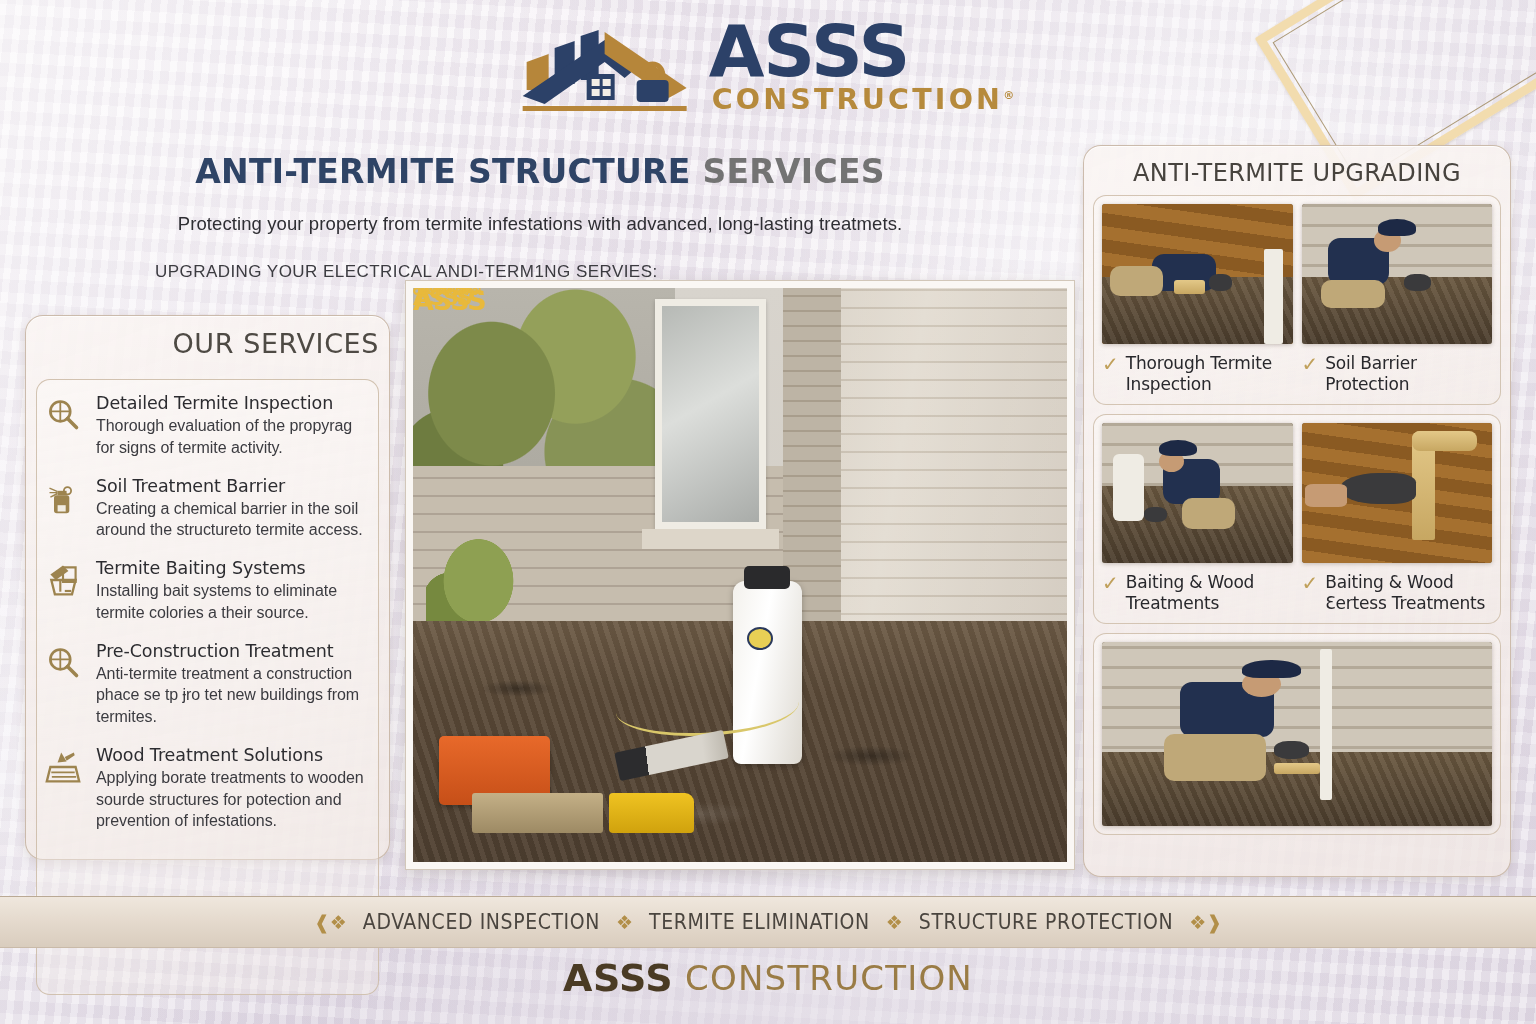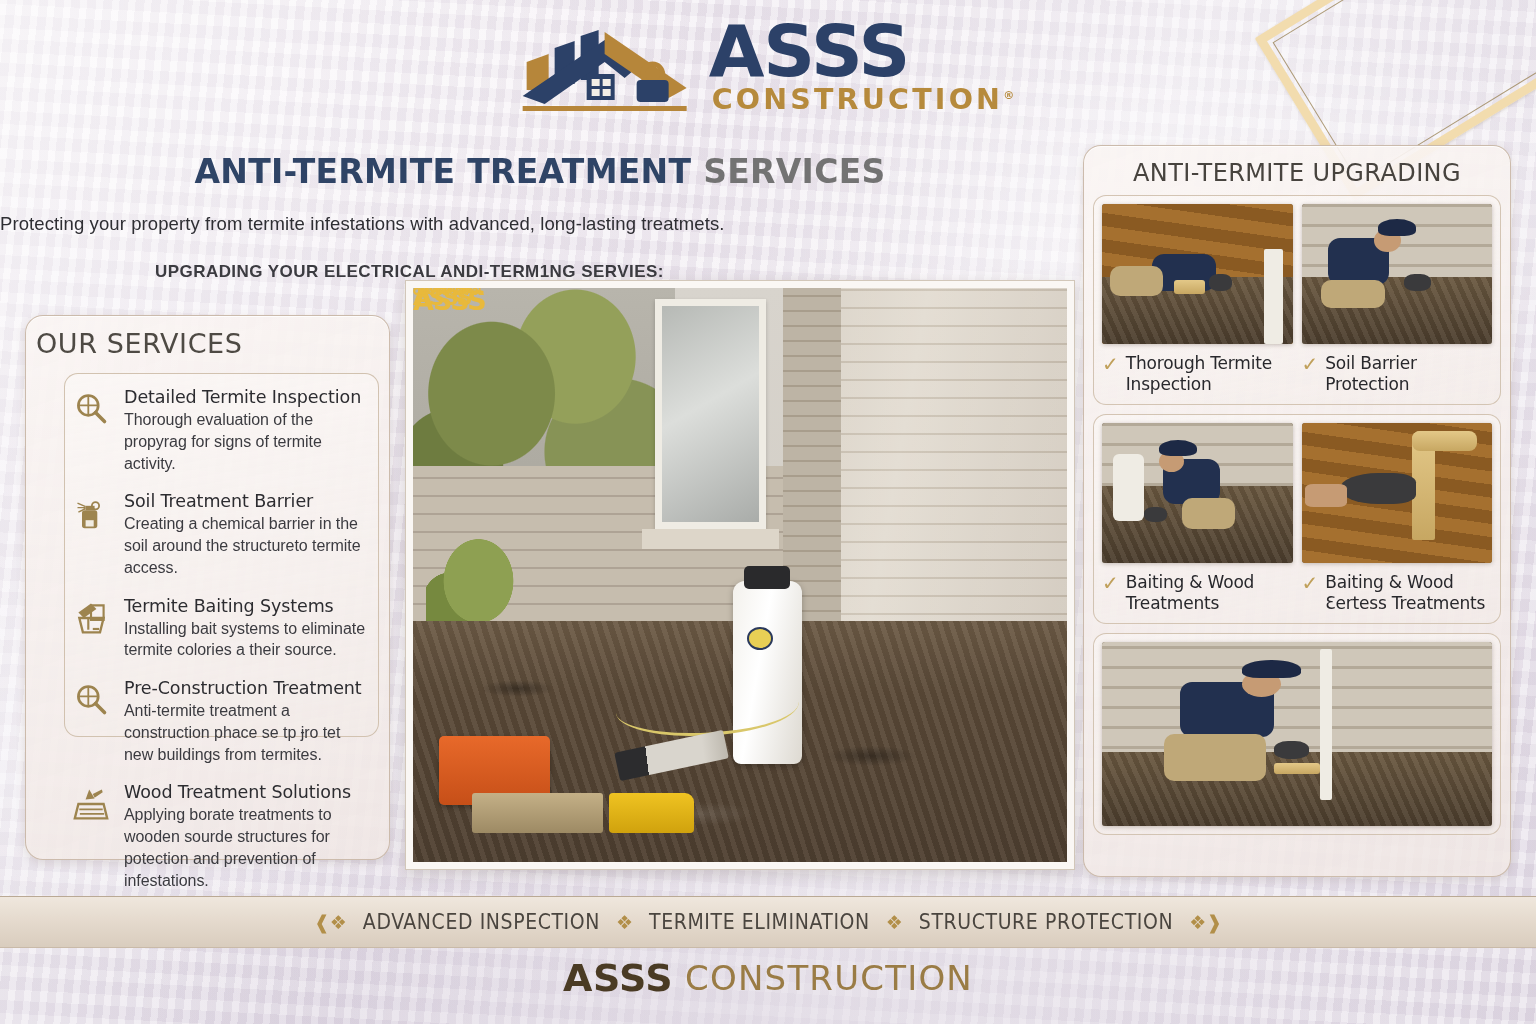--- a/index.html
+++ b/index.html
@@ -65,53 +65,52 @@
 
   
   .head-block{ position:absolute; left:0; top:152px; width:1080px; }
   .h1{
     text-align:center; font-size:33px; font-weight:bold;
     letter-spacing:.3px; color:#2f4466; white-space:nowrap;
     font-family:"DejaVu Sans", sans-serif;
   }
   .h1 .gold{ color:#737373; }
   .sub{
-    margin-top:22px;
+    text-align:center; margin-top:22px;
     font-size:18.5px; color:#2e2e33; letter-spacing:.1px; white-space:nowrap;
   }
   .kicker{
     margin-top:27px; padding-left:155px;
-    font-size:17px; color:#3b3b40; letter-spacing:.45px; white-space:nowrap;font-weight:bold;
+    font-size:17px; color:#3b3b40; letter-spacing:.45px; white-space:nowrap;
   }
 
   
   .card{
     background:linear-gradient(160deg, rgba(250,245,243,.93), rgba(240,231,228,.86));
     border:1px solid rgba(196,178,160,.85);
     border-radius:18px;
     box-shadow:0 3px 10px rgba(110,92,78,.16), inset 0 1px 0 rgba(255,255,255,.8);
   }
 
   
   .services{
     position:absolute; left:25px; top:315px; width:365px; height:545px;
     padding:12px 10px 10px;
   }
   .services-title{
-    text-align:left; font-size:27px; color:#4e4a44;
+    text-align:right; font-size:27px; color:#4e4a44;
     letter-spacing:.6px; font-family:"DejaVu Sans", sans-serif;
-    margin-bottom:14px;
+    margin-bottom:20px;
   }
   .services-inner{
     border:1px solid rgba(205,188,168,.9);
     border-radius:14px;
-    height:364px;
+    height:616px;
     padding:13px 12px 10px 8px;
     background:linear-gradient(170deg, rgba(252,249,247,.55), rgba(243,236,232,.35));
-    margin-left:28px;
   }
   .svc{ display:flex; gap:9px; margin-bottom:17px; }
   .svc:last-child{ margin-bottom:0; }
   .svc-ico{ flex:0 0 42px; height:44px; padding-top:4px; }
   .svc-ico svg{ display:block; }
   .svc-body{ flex:1 1 auto; min-width:0; }
   .svc-name{
     font-size:17.5px; color:#2c2c30; letter-spacing:-.1px;
     font-family:"DejaVu Sans", sans-serif; margin-bottom:2px;
   }
@@ -292,21 +291,21 @@
       </svg>
     </div>
     <div class="logo-words">
       <div class="logo-asss">ASSS</div>
       <div class="logo-con"><span>CONSTRUCTION</span><sup>®</sup></div>
     </div>
   </div>
 
   <div class="head-block">
     <div class="h1">
-      <span>ANTI-TERMITE TREATMENT</span>
+      <span>ANTI-TERMITE STRUCTURE</span>
       <span class="gold">SERVICES</span>
     </div>
     <div class="sub">Protecting your property from termite infestations with advanced, long-lasting treatmets.</div>
     <div class="kicker">UPGRADING YOUR ELECTRICAL ANDI-TERM1NG SERVIES:</div>
   </div>
 
   <div class="services card">
     <div class="services-title">OUR SERVICES</div>
     <div class="services-inner">
 

